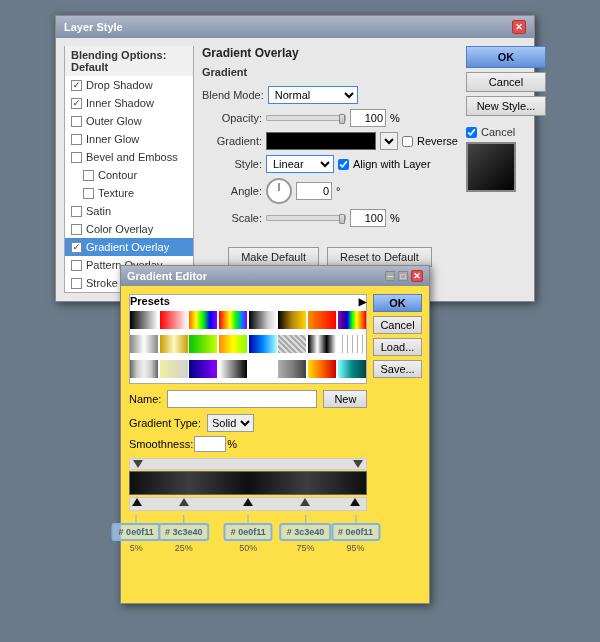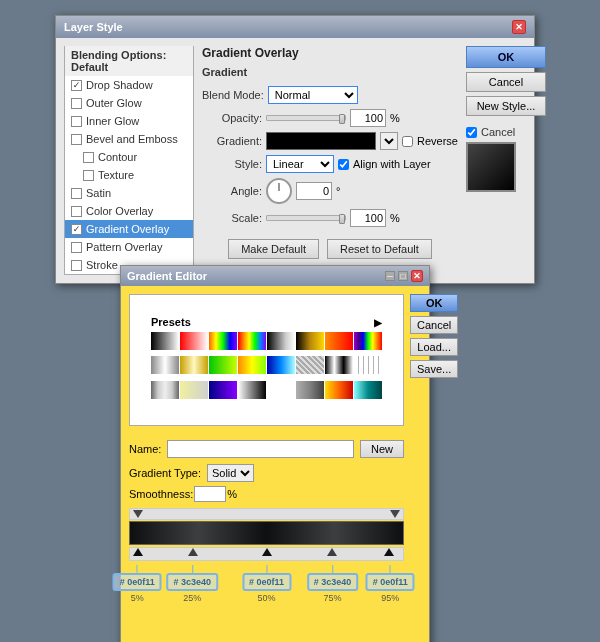--- a/index.html
+++ b/index.html
@@ -226,21 +226,21 @@
       background: #333;
       bottom: 50%;
       left: 50%;
       transform-origin: bottom center;
       transform: translateX(-50%) rotate(0deg);
     }
 
     .button-row {
       display: flex;
       gap: 8px;
-      margin-top: 12px;
+      margin-top: 20px;
       justify-content: center;
     }
 
     .btn {
       padding: 3px 12px;
       border: 1px solid #999;
       background: linear-gradient(to bottom, #f0f0f0, #d8d8d8);
       font-size: 11px;
       cursor: pointer;
       color: #222;
@@ -368,22 +368,22 @@
       border: 1px solid #5080c0;
       padding: 2px 6px;
       font-size: 11px;
       cursor: pointer;
       font-weight: bold;
     }
 
     .presets-section {
       border: 1px solid #aaa;
       background: white;
-      padding: 21px;
-      margin-bottom: 14px;
+      padding: 0;
+      margin-bottom: 6px;
     }
 
     .presets-title {
       font-size: 11px;
       font-weight: bold;
       margin-bottom: 4px;
       display: flex;
       justify-content: space-between;
       align-items: center;
     }
@@ -476,20 +476,24 @@
 
           <div class="styles-item category">
             <span>Blending Options: Default</span>
           </div>
 
           <div class="styles-item">
             <div class="checkbox checked"></div>
             <span>Drop Shadow</span>
           </div>
 
+          <div class="styles-item">
+            <div class="checkbox checked"></div>
+            <span>Inner Shadow</span>
+          </div>
 
           <div class="styles-item">
             <div class="checkbox"></div>
             <span>Outer Glow</span>
           </div>
 
           <div class="styles-item">
             <div class="checkbox"></div>
             <span>Inner Glow</span>
           </div>

